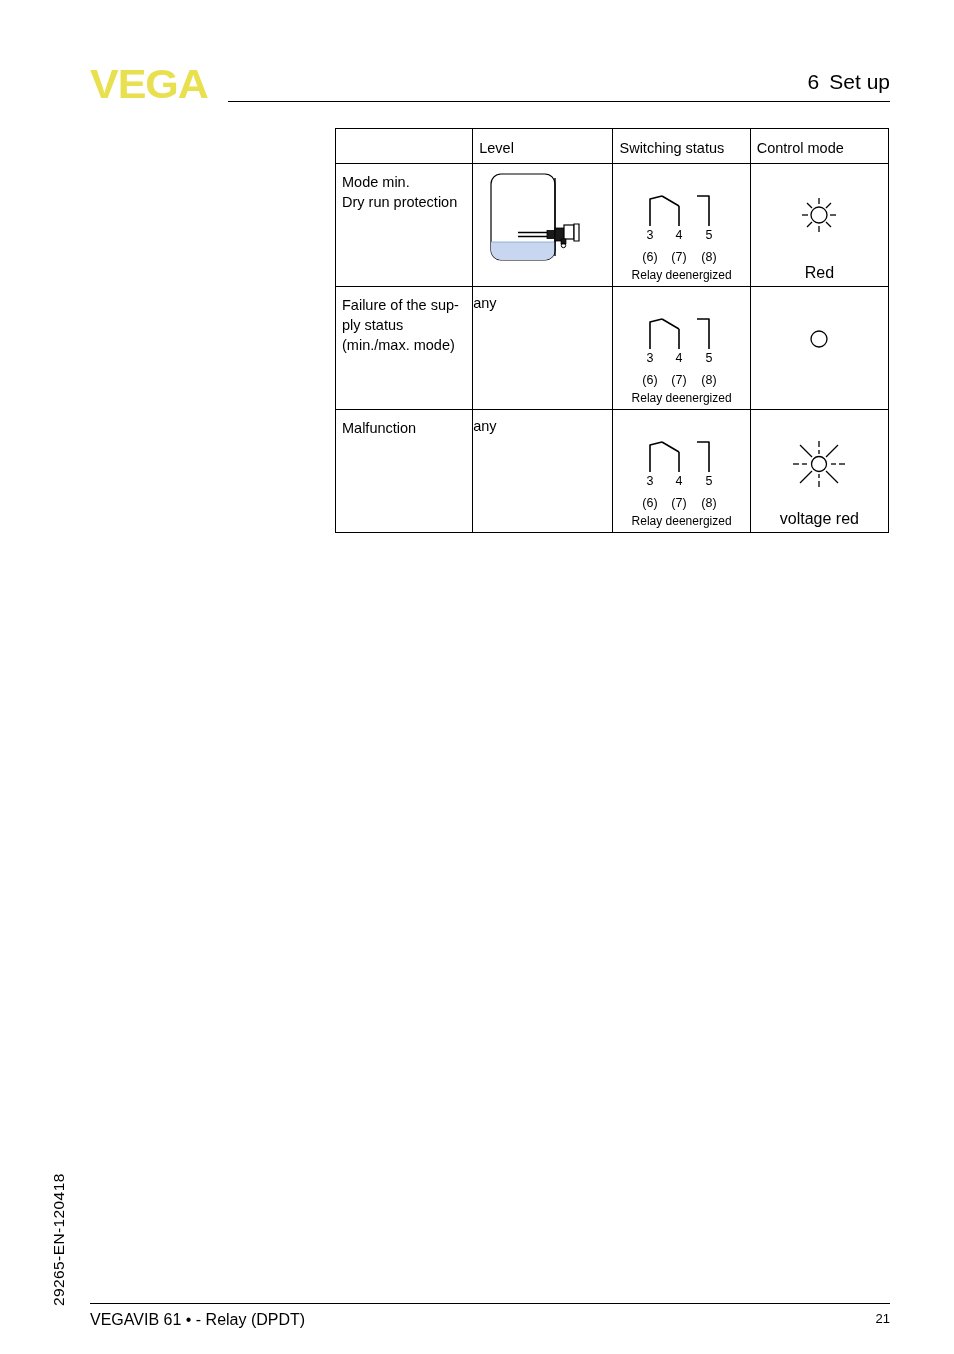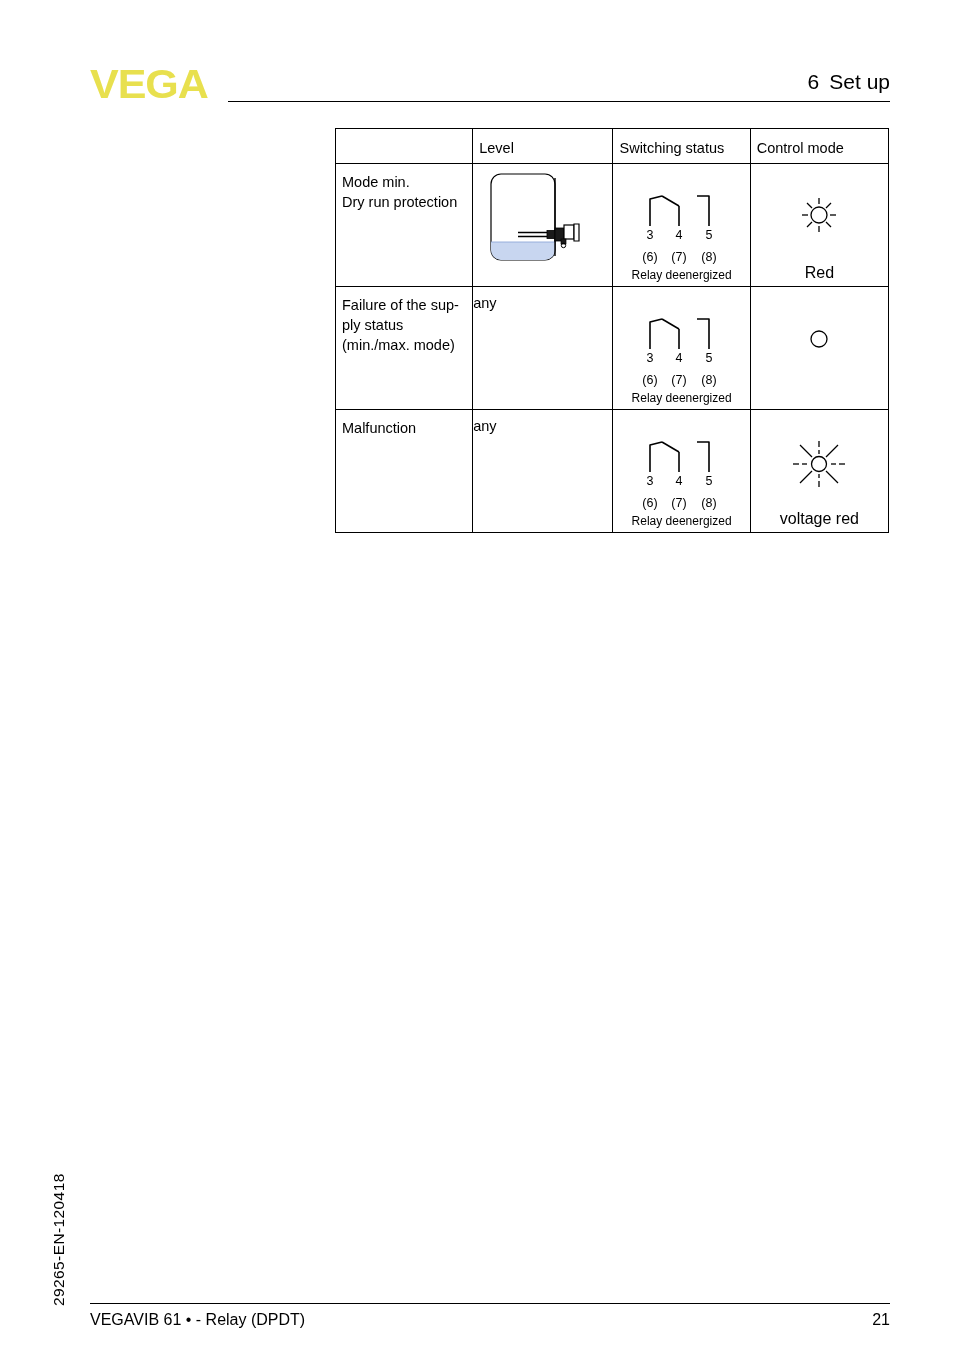--- a/index.html
+++ b/index.html
@@ -182,21 +182,21 @@
     top: 1311px;
     font-size: 16px;
     white-space: nowrap;
   }
   #footer-page {
     position: absolute;
     left: 90px;
     top: 1311px;
     width: 800px;
     text-align: right;
-    font-size: 16px;
+    font-size: 13px;
   }
 </style>
 </head>
 <body>
 
 <div id="page-header">
   <div id="vega-logo">VEGA</div>
   <div id="header-rule"></div>
   <div id="header-chapter">
     <span class="num">6</span><span>Set up</span>

